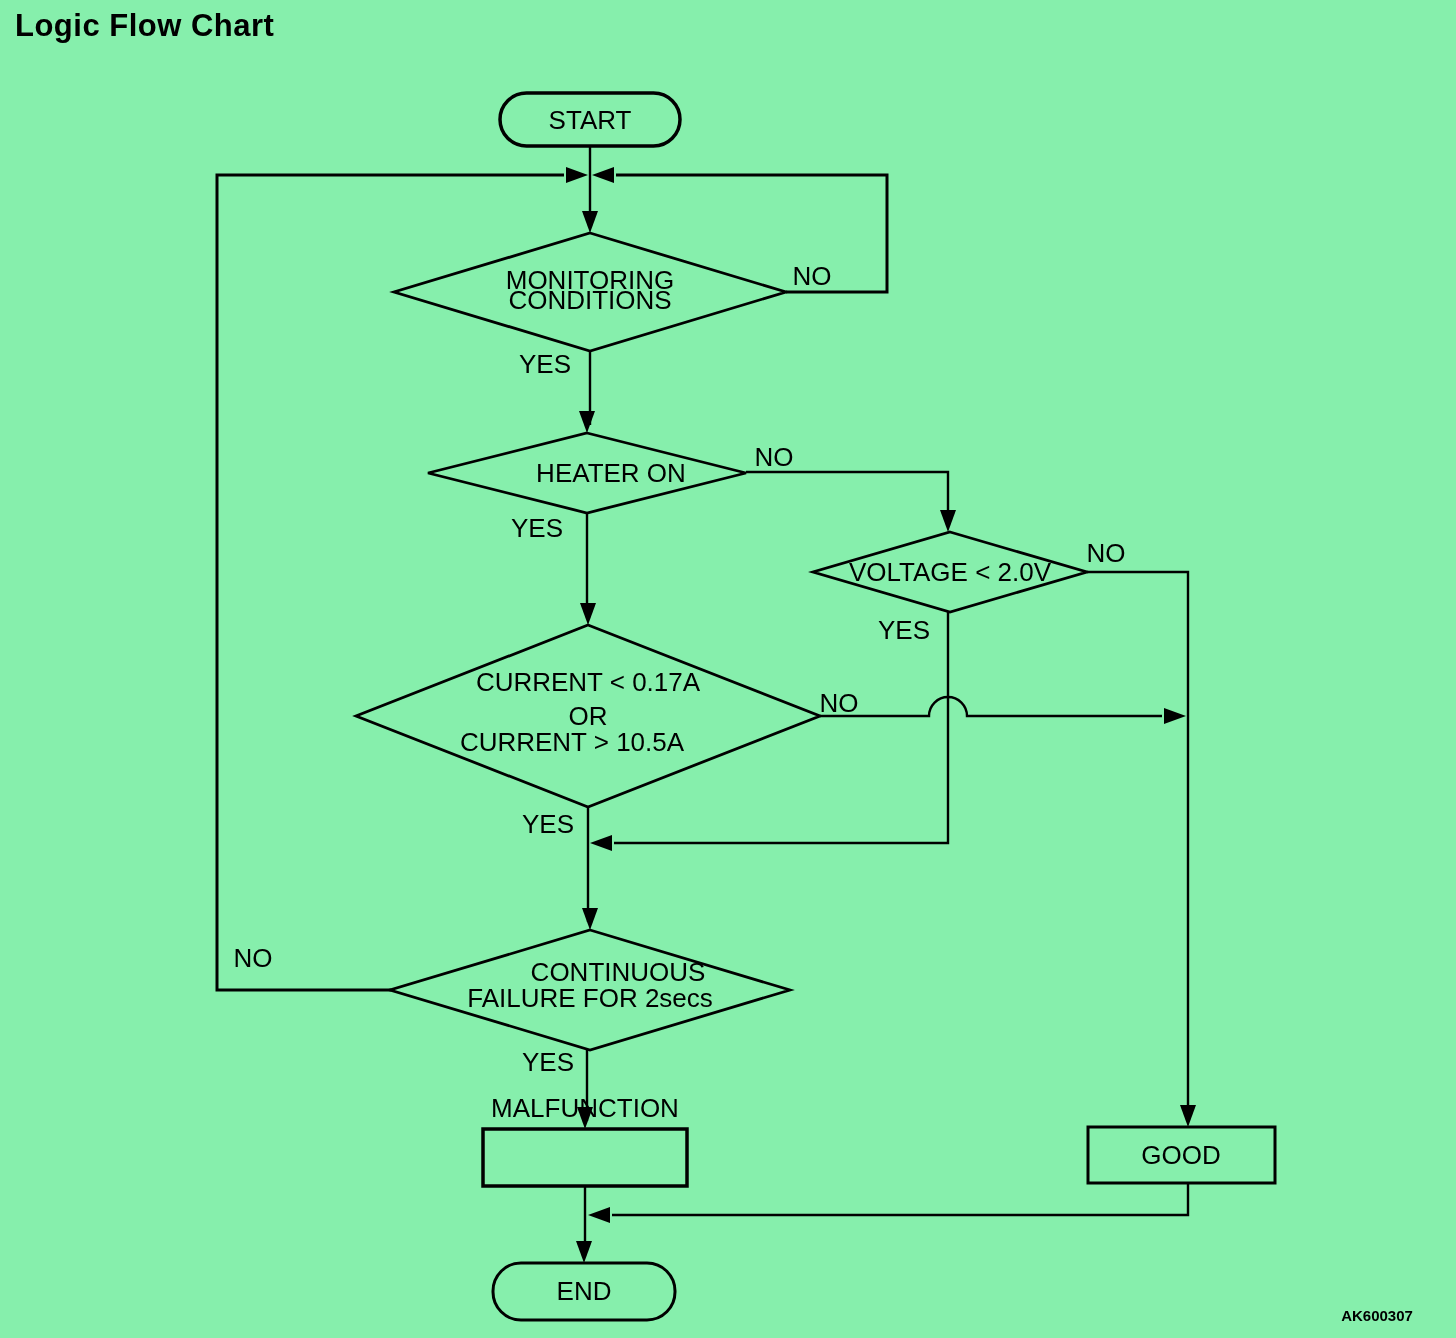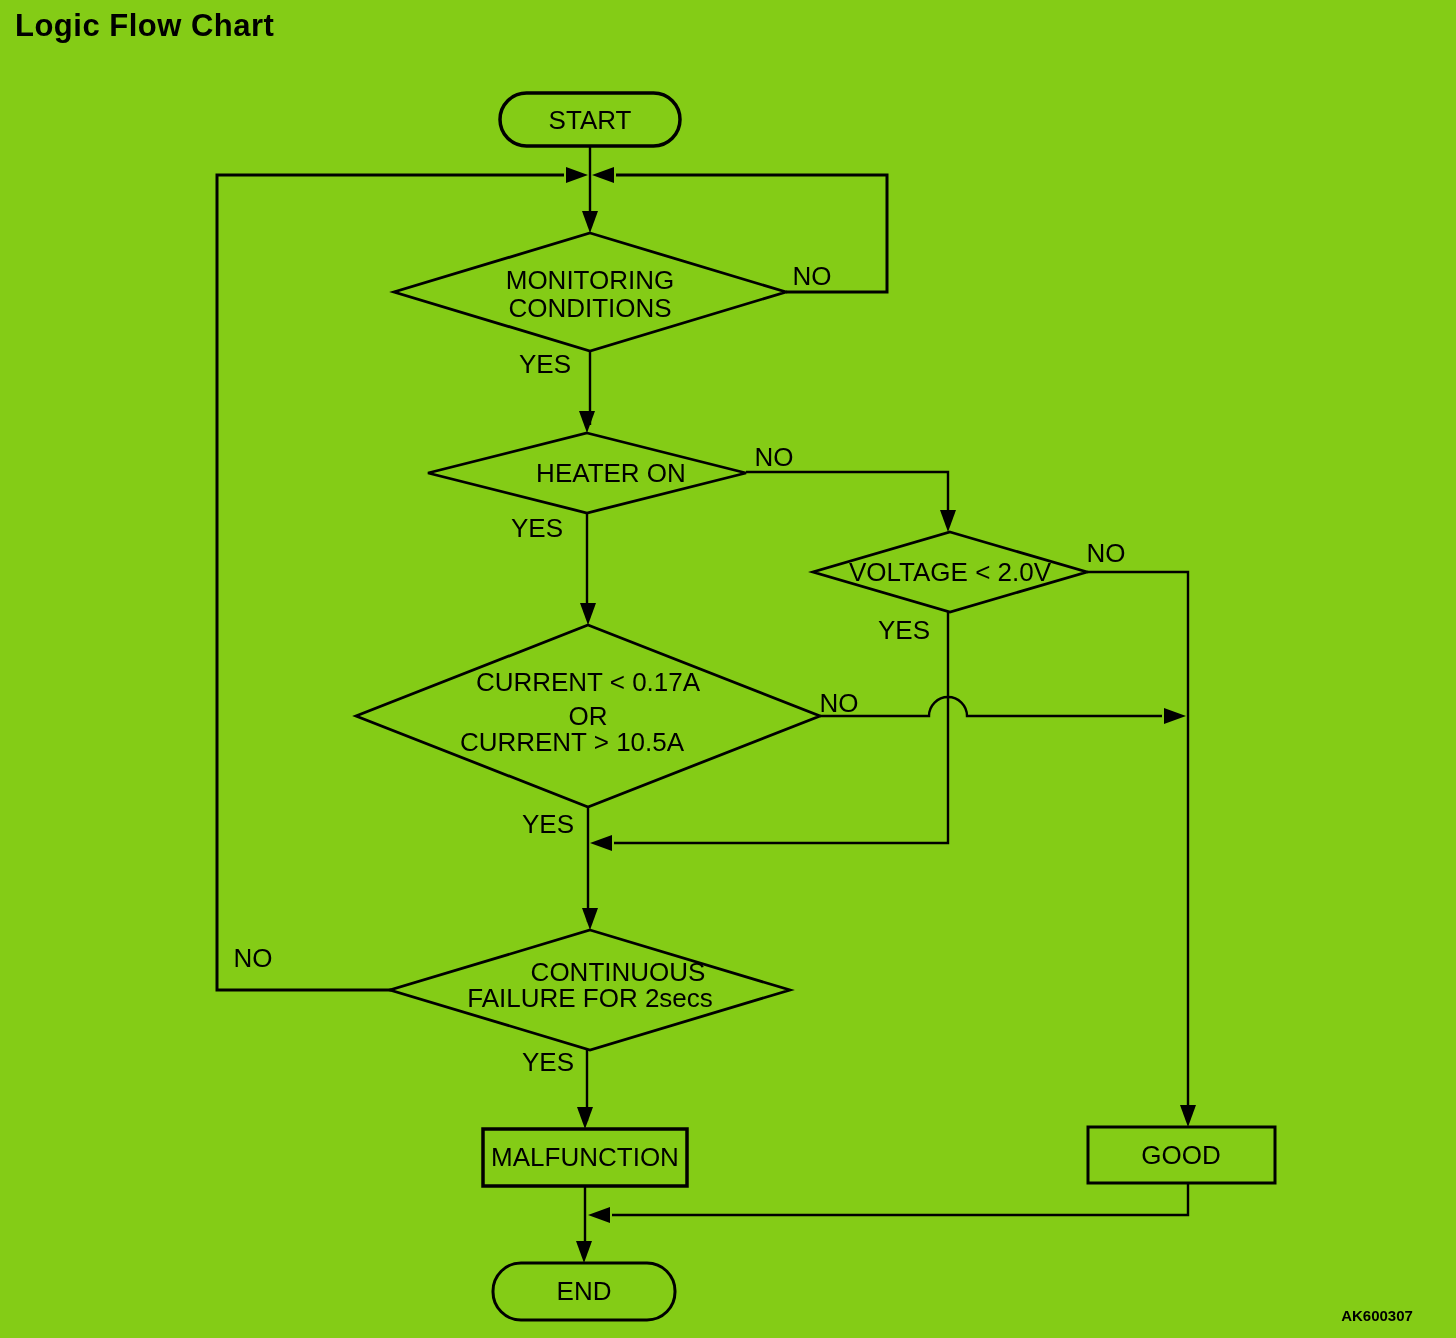--- a/index.html
+++ b/index.html
@@ -1,17 +1,17 @@
 <!DOCTYPE html>
 <html><head>
 <meta charset="utf-8">
 <style>
   html,body{margin:0;padding:0;background:#ffffff;}
   .page{
-    position:relative;width:1456px;height:1338px;background:#84cc16;
+    position:relative;width:1456px;height:1338px;background:#86efac;
     font-family:"Liberation Sans",sans-serif;color:#000;overflow:hidden;
   }
   .title{
     position:absolute;left:15px;top:8px;margin:0;
     font-size:31px;font-weight:bold;letter-spacing:0.5px;
   }
   svg{position:absolute;left:0;top:0;}
   .lbl{
     position:absolute;transform:translate(-50%,-50%);
     font-size:26px;line-height:26px;white-space:nowrap;
@@ -84,34 +84,34 @@
       <polygon points="590,930 790,990 590,1050 390,990" stroke-width="2.8"></polygon>
       <rect x="483" y="1129" width="204" height="57" stroke-width="3.5"></rect>
       <rect x="1088" y="1127" width="187" height="56" stroke-width="3"></rect>
       <rect x="493" y="1263" width="182" height="57" rx="28" stroke-width="3"></rect>
     </g>
   </svg>
 
   <div class="lbl" style="left:590px;top:120px">START</div>
 
   <div class="lbl" style="left:590px;top:280px">MONITORING</div>
-  <div class="lbl" style="left:590px;top:308px">CONDITIONS</div>
+  <div class="lbl" style="left:590px;top:300px">CONDITIONS</div>
 
   <div class="lbl" style="left:611px;top:473px">HEATER ON</div>
 
   <div class="lbl" style="left:950px;top:572px">VOLTAGE &lt; 2.0V</div>
 
   <div class="lbl" style="left:588px;top:682px">CURRENT &lt; 0.17A</div>
   <div class="lbl" style="left:588px;top:716px">OR</div>
   <div class="lbl" style="left:572px;top:742px">CURRENT &gt; 10.5A</div>
 
   <div class="lbl" style="left:618px;top:972px">CONTINUOUS</div>
   <div class="lbl" style="left:590px;top:998px">FAILURE FOR 2secs</div>
 
-  <div class="lbl" style="left:585px;top:1157px">MALFUNCTION</div>
+  <div class="lbl" style="left:585px;top:1108px">MALFUNCTION</div>
   <div class="lbl" style="left:1181px;top:1155px">GOOD</div>
   <div class="lbl" style="left:584px;top:1291px">END</div>
 
   <div class="lbl" style="left:812px;top:276px">NO</div>
   <div class="lbl" style="left:545px;top:364px">YES</div>
 
   <div class="lbl" style="left:774px;top:457px">NO</div>
   <div class="lbl" style="left:537px;top:528px">YES</div>
 
   <div class="lbl" style="left:1106px;top:553px">NO</div>

